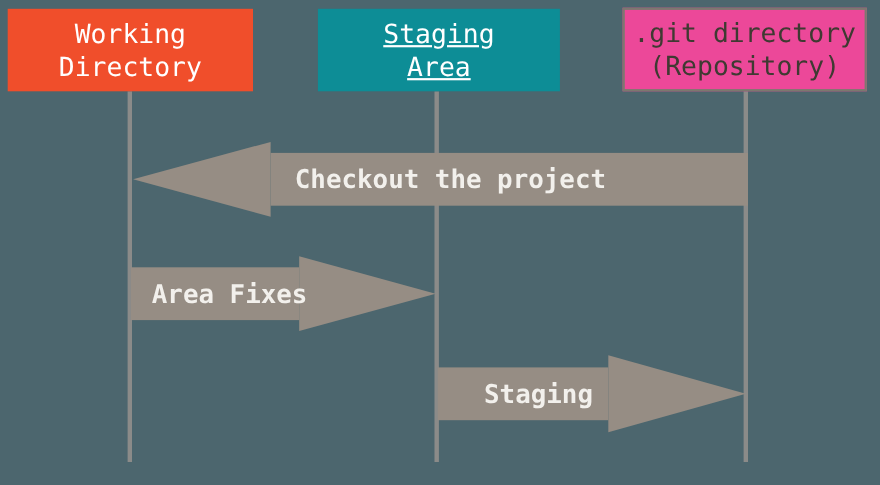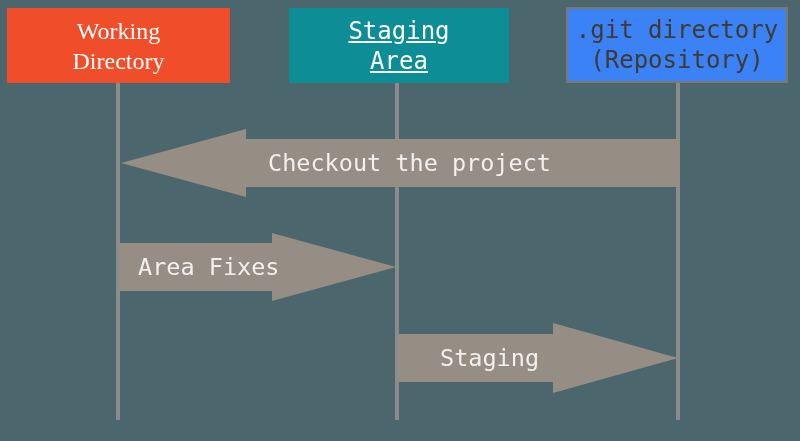--- a/index.html
+++ b/index.html
@@ -22,21 +22,21 @@
     display: flex;
     align-items: center;
     justify-content: center;
     text-align: center;
     white-space: pre-line;
     font-size: 24px;
     line-height: 30px;
     z-index: 3;
     box-sizing: border-box;
   }
-  #box-working   { left: 7px;   width: 223px; font-family: Liberation Serif, serif; }
+  #box-working   { left: 7px;   width: 223px; }
   #box-staging   { left: 289px; width: 220px; text-decoration: underline; }
   #box-git       { left: 566px; top: 7px; height: 76px; width: 222px; border: 2px solid #7d786f; }
   .timeline {
     position: absolute;
     top: 83px;
     width: 4px;
     height: 337px;
     background: var(--line, #8b8b89);
     z-index: 1;
   }
@@ -66,20 +66,21 @@
     border-left: 124px solid var(--arrow, #968d84);
   }
   .arrow-label {
     position: absolute;
     height: 48px;
     line-height: 48px;
     font-size: 23.5px;
     color: var(--arrow-text, #f2f0ec);
     white-space: nowrap;
     z-index: 4;
+    font-weight: bold;
   }
   
   #checkout-shaft { left: 246px; top: 139px; width: 434px; }
   #checkout-head  { left: 121px; top: 129px; }
   #checkout-label { left: 268px; top: 139px; }
   
   #stage-shaft { left: 119px; top: 243px; width: 153px; }
   #stage-head  { left: 272px; top: 233px; }
   #stage-label { left: 138px; top: 243px; }
   
@@ -91,21 +92,21 @@
 <body>
 
 <div id="stage" style="--bg: #4c666e; --arrow: #968d84; --line: #8b8b89; --arrow-text: #f2f0ec;">
 
   <div class="col-box" id="box-working" style="background: rgb(240, 78, 43); color: rgb(255, 255, 255);">Working
 Directory</div>
 
   <div class="col-box" id="box-staging" style="background: rgb(13, 141, 150); color: rgb(255, 255, 255);">Staging
 Area</div>
 
-  <div class="col-box" id="box-git" style="background: #3b82f6; color: rgb(63, 58, 50);">.git directory
+  <div class="col-box" id="box-git" style="background: #ec4899; color: rgb(63, 58, 50);">.git directory
 (Repository)</div>
 
   <div class="timeline" id="line-working"></div>
   <div class="timeline" id="line-staging"></div>
   <div class="timeline" id="line-git"></div>
 
   <div>
     <div class="arrow-shaft" id="checkout-shaft"></div>
     <div class="arrow-head head-left" id="checkout-head"></div>
     <div class="arrow-label" id="checkout-label">Checkout the project</div>

